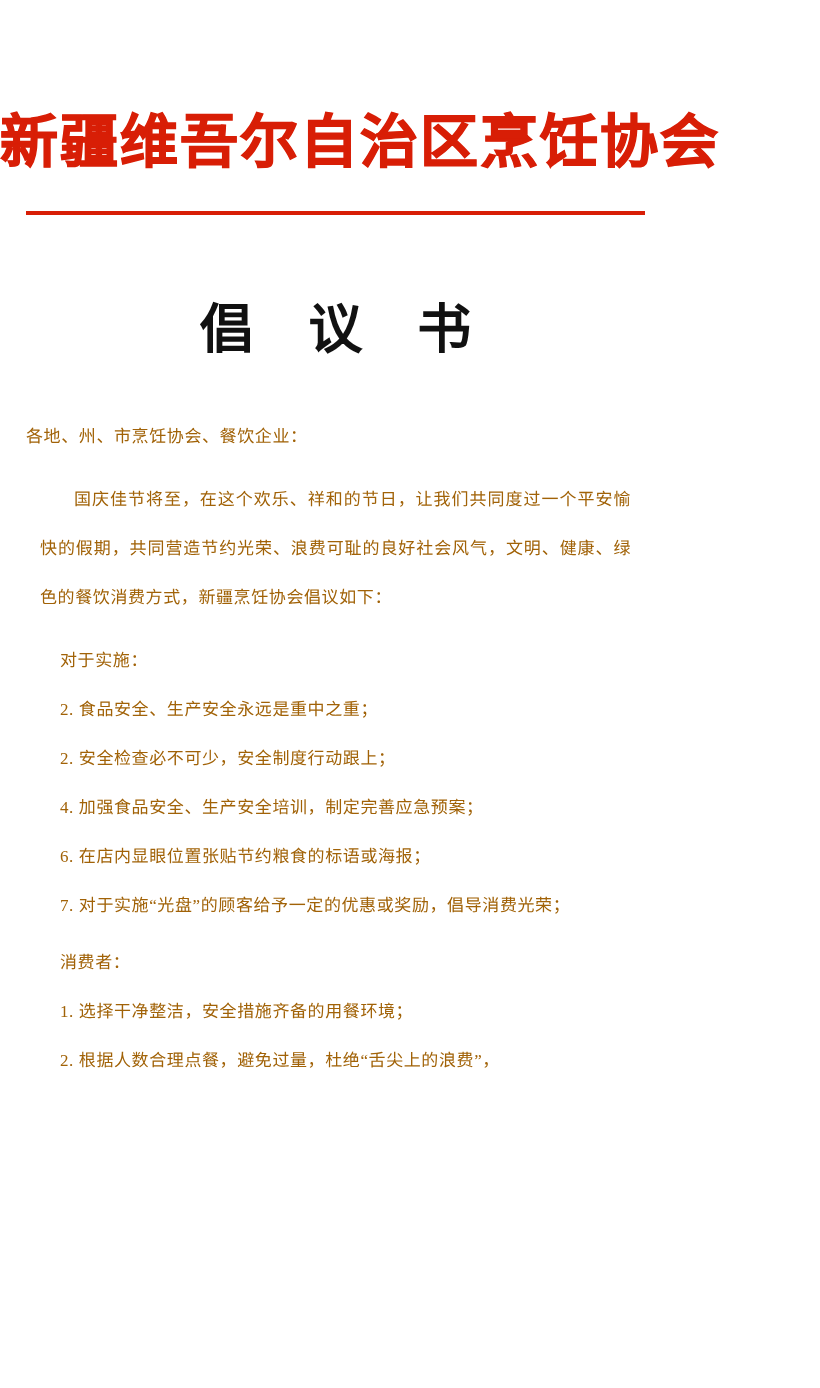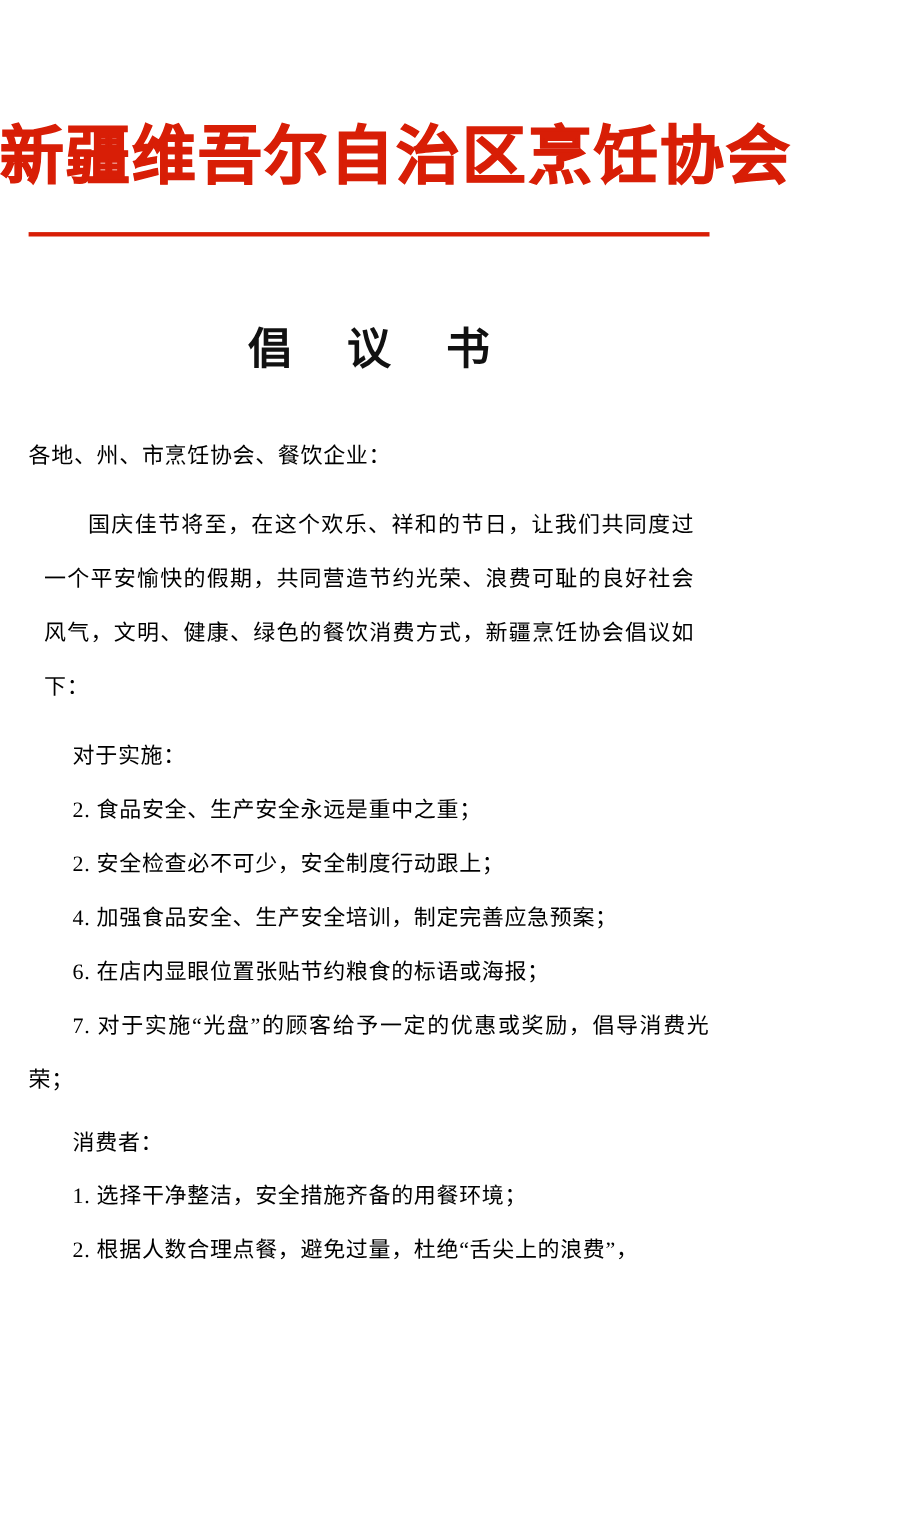--- a/index.html
+++ b/index.html
@@ -43,31 +43,31 @@
     height: 4px;
     background: #d81e06;
   }
 
   
   .doc-title {
     margin-top: 70px;
     text-align: center;
     font-family: "DejaVu Serif", "Liberation Serif", serif;
     font-weight: 700;
-    font-size: 40px;
+    font-size: 54px;
     letter-spacing: 18px;
     color: #111111;
     text-indent: 18px;
   }
 
   
   .body-wrap {
     margin: 48px 26px 0 26px;
-    color: #000000;
-    font-size: 20px;
+    color: #a16207;
+    font-size: 17px;
     line-height: 49px;
     letter-spacing: 0.6px;
   }
   .salutation {
     margin: 0 0 2px 0;
     text-align: justify;
   }
   .para {
     margin: 14px;
     text-indent: 2em;

